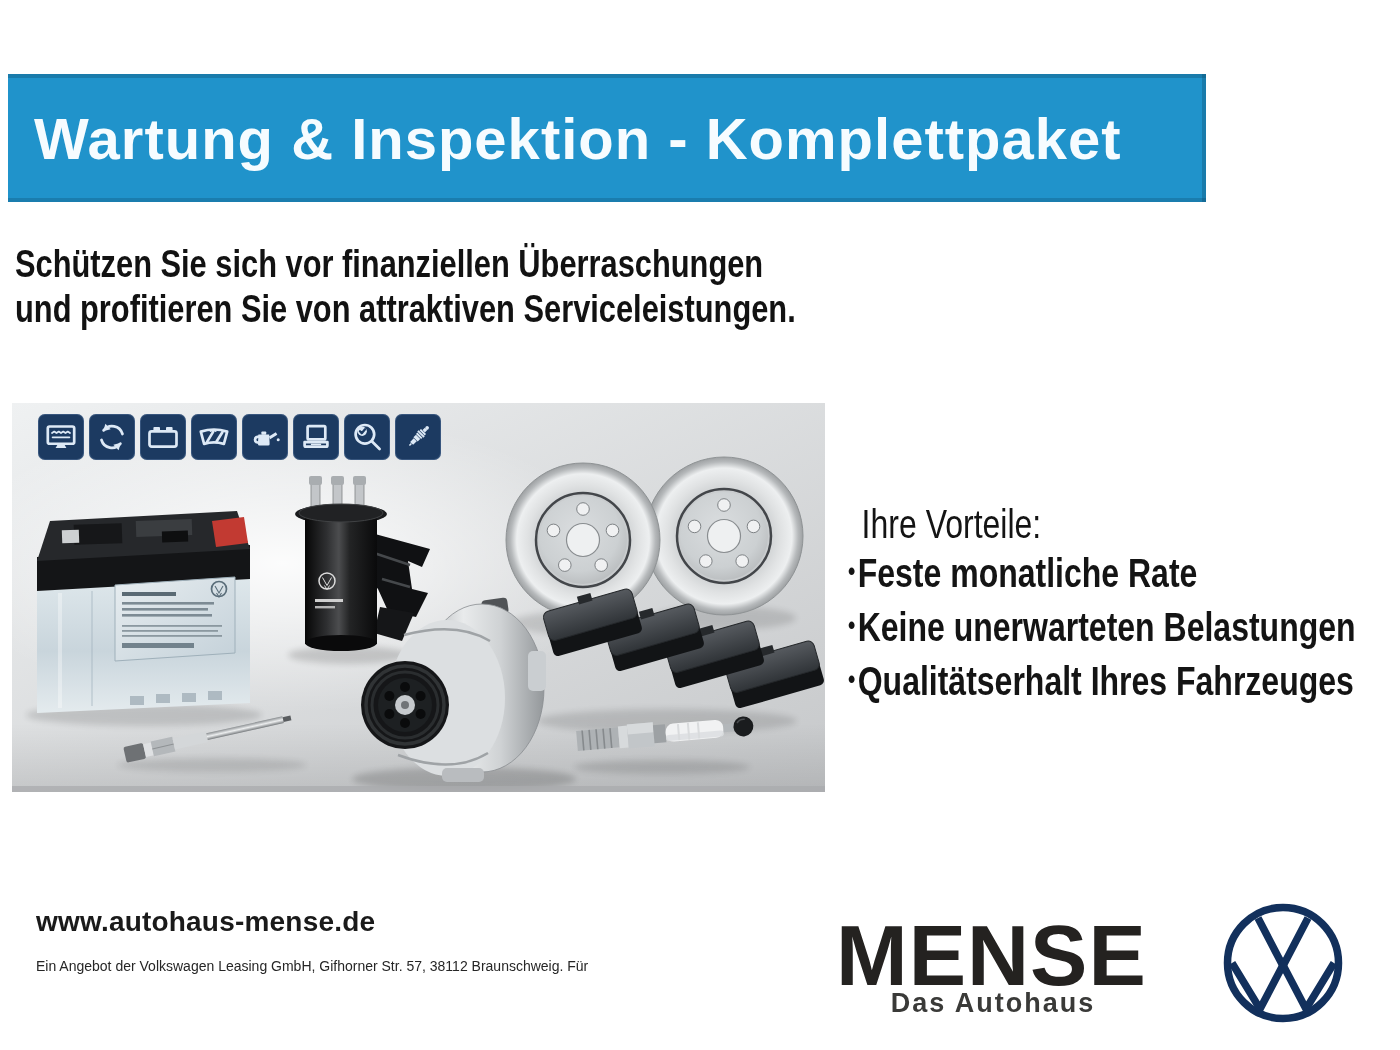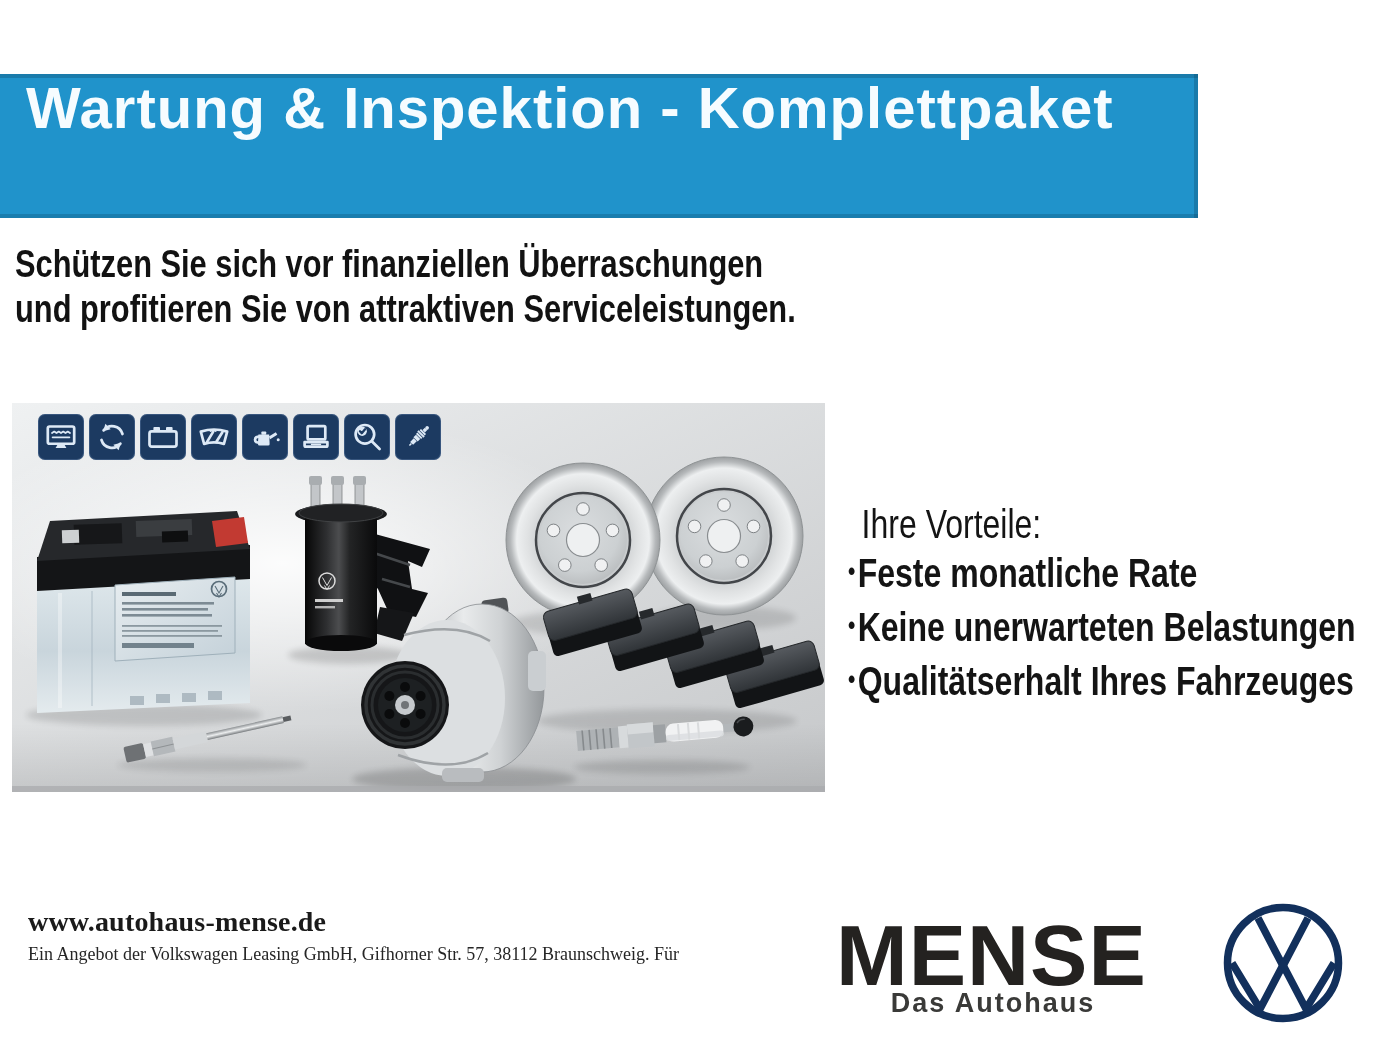--- a/index.html
+++ b/index.html
@@ -2,22 +2,22 @@
 <html><head>
 <meta charset="utf-8">
 <style>
   html,body{margin:0;padding:0;}
   body{
     width:1400px;height:1050px;position:relative;background:#ffffff;
     font-family:"Liberation Sans", sans-serif;overflow:hidden;
   }
   
   .banner{
-    position:absolute;left:0;top:74px;width:1198px;height:144px;
-    background:#2093cb;display:flex;align-items:flex-start;
+    position:absolute;left:8px;top:74px;width:1198px;height:128px;
+    background:#2093cb;display:flex;align-items:center;
     box-shadow:inset 0 4px 0 rgba(10,70,100,.30), inset 0 -4px 0 rgba(10,70,100,.28), inset -4px 0 0 rgba(10,70,100,.30);
   }
   .banner-title{
     color:#f6fcff;font-size:58px;font-weight:bold;padding-left:26px;
     letter-spacing:1px;white-space:nowrap;
   }
   
   .intro{
     position:absolute;left:15px;top:241px;font-size:39px;font-weight:bold;
     color:#121212;line-height:45px;transform:scaleX(.79);
@@ -38,23 +38,23 @@
   .icon-tile .fl{fill:#dde9f6;stroke:none;}
   
   .benefits{
     position:absolute;left:848px;top:500px;color:#141414;
     transform:scaleX(.8);transform-origin:left top;white-space:nowrap;
   }
   .benefits-heading{font-size:40px;font-weight:normal;line-height:49px;padding-left:17px;}
   .benefit-item{font-size:40px;font-weight:bold;line-height:49px;}
   .bullet{display:inline-block;font-size:26px;position:relative;top:-7px;margin-right:3px;}
   
-  .footer-left{position:absolute;left:28px;top:906px;color:#1a1a1a;font-family:Liberation Serif, serif;}
+  .footer-left{position:absolute;left:36px;top:906px;color:#1a1a1a;}
   .website{font-size:28px;font-weight:bold;line-height:32px;letter-spacing:.2px;}
-  .legal{margin-top:5px;font-size:18px;line-height:23px;color:#262626;white-space:nowrap;}
+  .legal{margin-top:17px;font-size:14px;line-height:23px;color:#262626;white-space:nowrap;}
   .dealer-logo{position:absolute;left:836px;top:912px;width:314px;}
   .dealer-name{font-size:86px;font-weight:bold;line-height:86px;letter-spacing:1px;color:#242220;white-space:nowrap;}
   .dealer-tagline{text-align:center;font-size:27px;font-weight:bold;letter-spacing:2px;color:#3a3a38;margin-top:-10px;}
   .vw-logo{position:absolute;left:1222px;top:902px;width:122px;height:122px;}
 </style>
 </head>
 <body>
 
 <div class="banner">
   <div class="banner-title">Wartung &amp; Inspektion - Komplettpaket</div>

